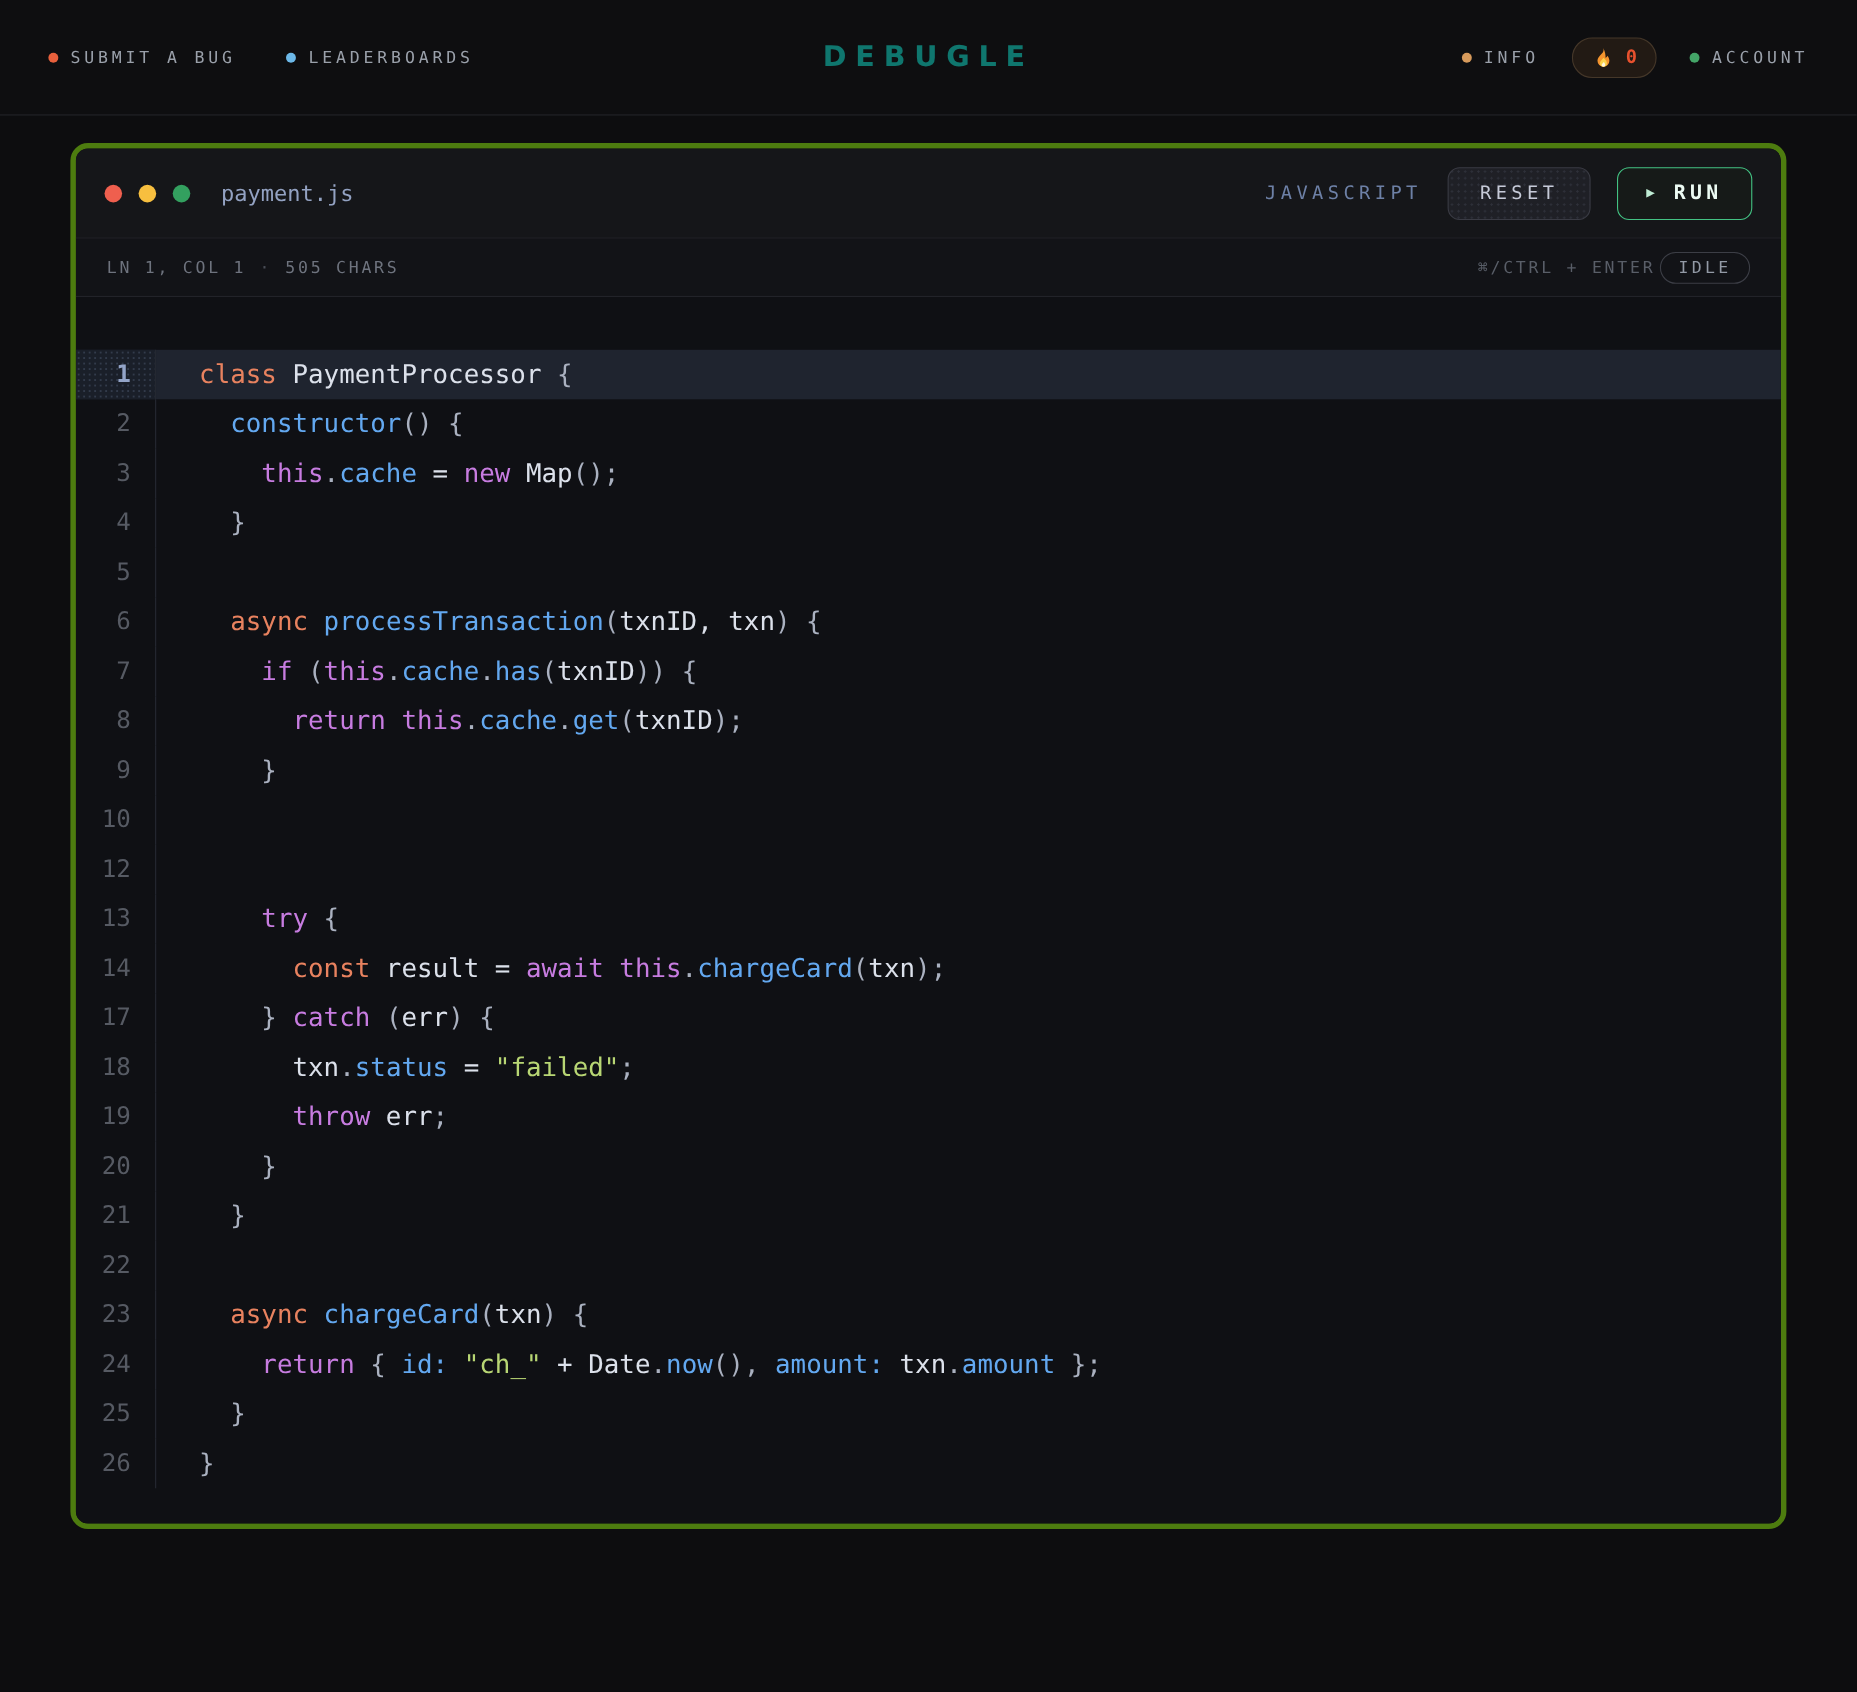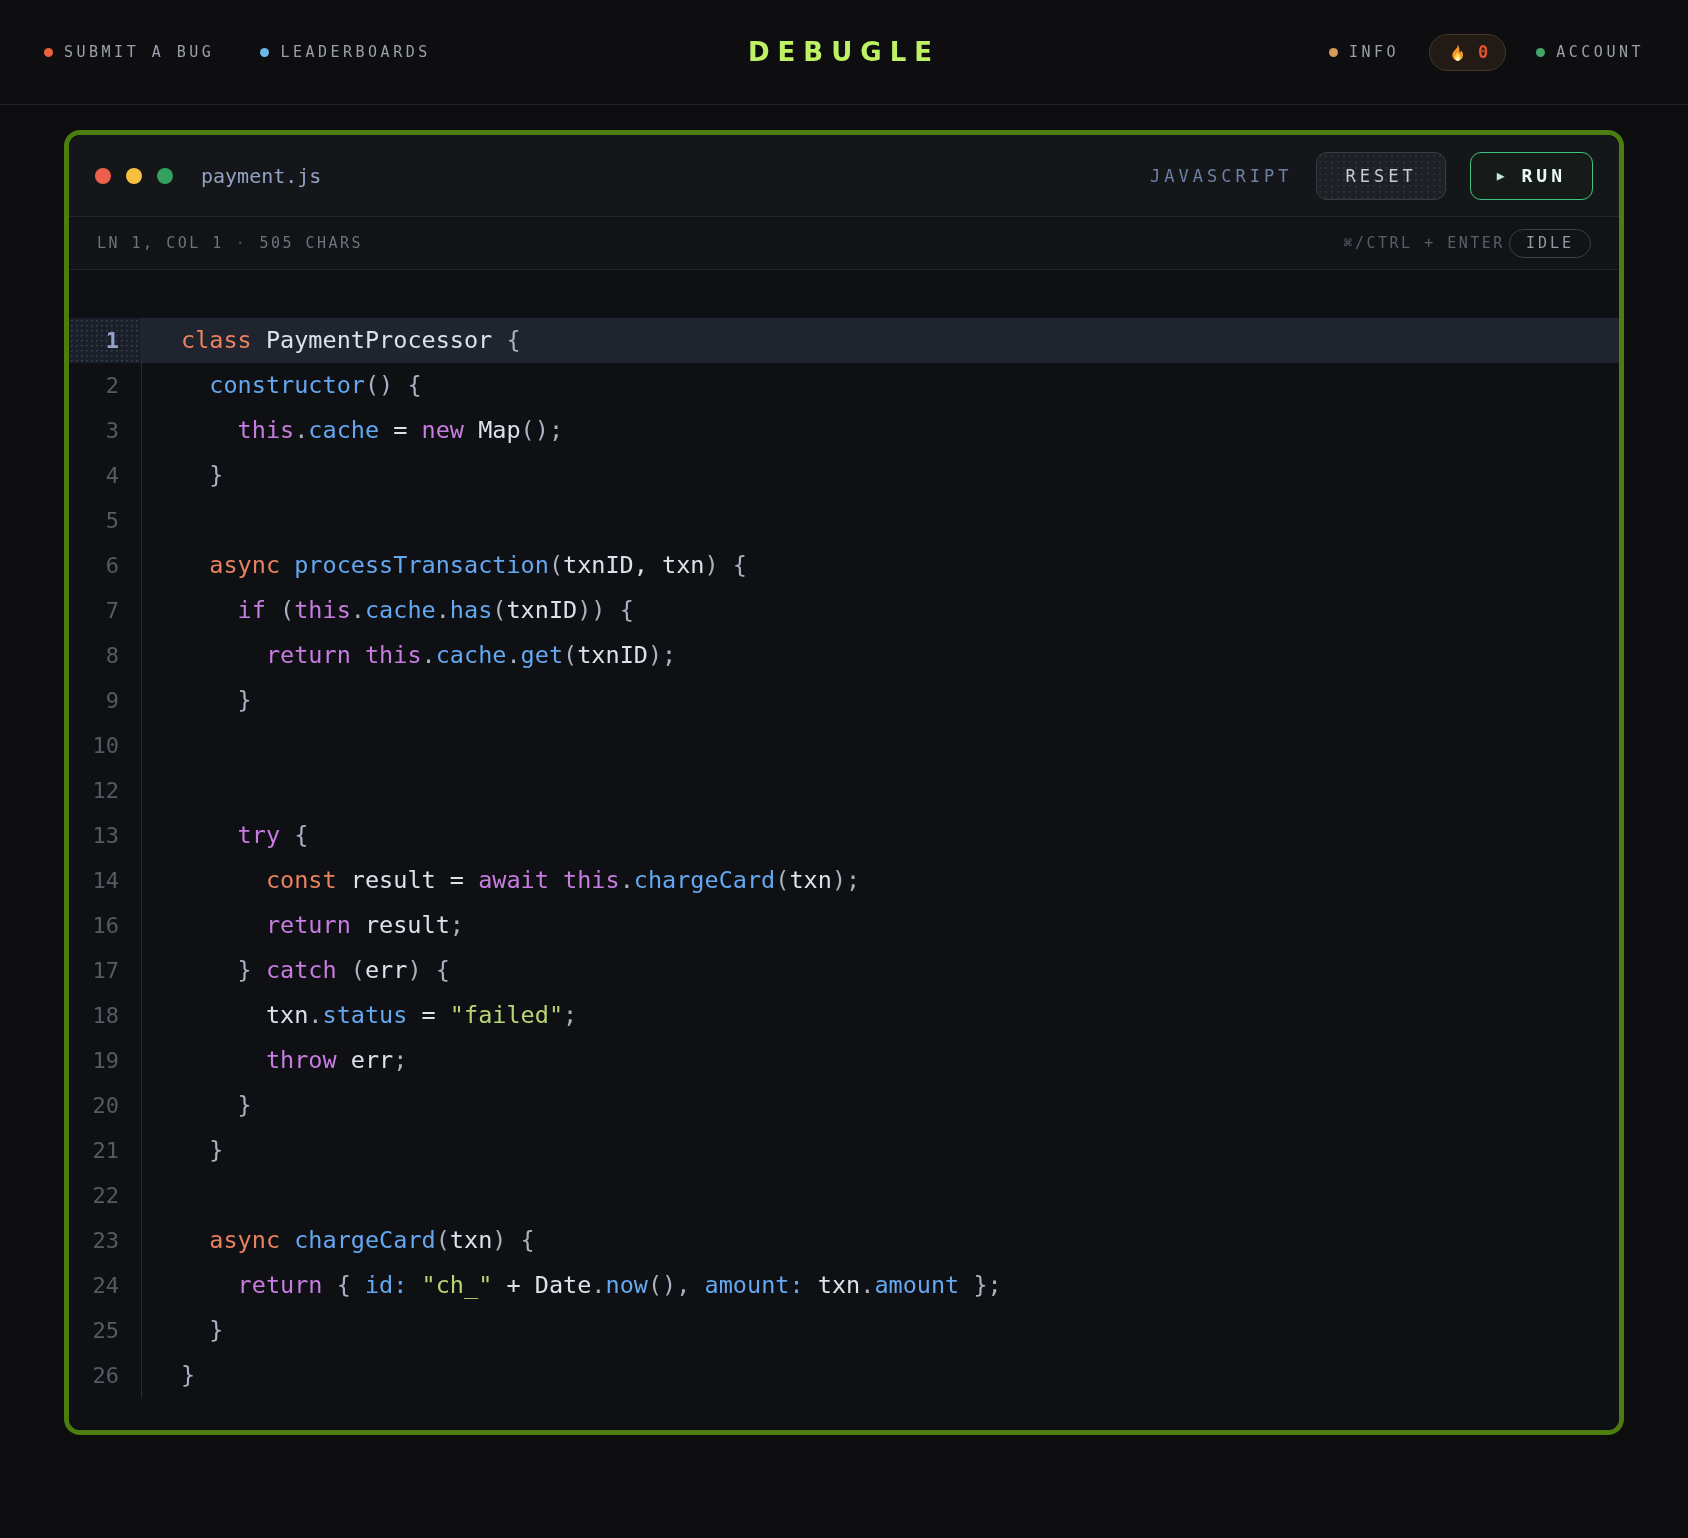--- a/index.html
+++ b/index.html
@@ -18,21 +18,21 @@
   .nav-left { display:flex; align-items:center; gap:46px; }
   .nav-link {
     display:flex; align-items:center; gap:11px; cursor:pointer;
     font-size:15px; letter-spacing:3.5px; color:#9aa0aa; background:none; border:none;
     font-family:"DejaVu Sans Mono", monospace;
   }
   .dot { width:9px; height:9px; border-radius:50%; display:inline-block; flex:0 0 auto; }
   .brand {
     position:absolute; left:50%; transform:translateX(-50%);
     font-family:"DejaVu Sans", sans-serif; font-weight:bold;
-    font-size:26px; letter-spacing:8px; color:#bef264;
+    font-size:26px; letter-spacing:8px; color:#0f766e;
   }
   .nav-right { margin-left:auto; display:flex; align-items:center; gap:30px; }
   .streak-pill {
     display:flex; align-items:center; gap:10px; cursor:pointer;
     background:#221a14; border:1px solid #453729; border-radius:999px;
     padding:7px 17px;
   }
   .streak-count { font-size:17px; font-weight:bold; color:#e8512e; font-family:"DejaVu Sans Mono", monospace; }
   
   .main { padding:25px 64px 0; }
@@ -221,24 +221,20 @@
           </div>
           <div class="code-line">
             <span class="line-number">13</span>
             <span class="line-content"><span class="tok-w">    </span><span class="tok-p">try</span><span class="tok-w"> </span><span class="tok-g">{</span></span>
           </div>
           <div class="code-line">
             <span class="line-number">14</span>
             <span class="line-content"><span class="tok-w">      </span><span class="tok-o">const</span><span class="tok-w"> result = </span><span class="tok-p">await</span><span class="tok-w"> </span><span class="tok-p">this</span><span class="tok-g">.</span><span class="tok-b">chargeCard</span><span class="tok-g">(</span><span class="tok-w">txn</span><span class="tok-g">);</span></span>
           </div>
           <div class="code-line">
-            <span class="line-number">16</span>
-            <span class="line-content"><span class="tok-w">      </span><span class="tok-p">return</span><span class="tok-w"> result</span><span class="tok-g">;</span></span>
-          </div>
-          <div class="code-line">
             <span class="line-number">17</span>
             <span class="line-content"><span class="tok-w">    </span><span class="tok-g">} </span><span class="tok-p">catch</span><span class="tok-w"> </span><span class="tok-g">(</span><span class="tok-w">err</span><span class="tok-g">) {</span></span>
           </div>
           <div class="code-line">
             <span class="line-number">18</span>
             <span class="line-content"><span class="tok-w">      txn</span><span class="tok-g">.</span><span class="tok-b">status</span><span class="tok-w"> = </span><span class="tok-s">"failed"</span><span class="tok-g">;</span></span>
           </div>
           <div class="code-line">
             <span class="line-number">19</span>
             <span class="line-content"><span class="tok-w">      </span><span class="tok-p">throw</span><span class="tok-w"> err</span><span class="tok-g">;</span></span>

